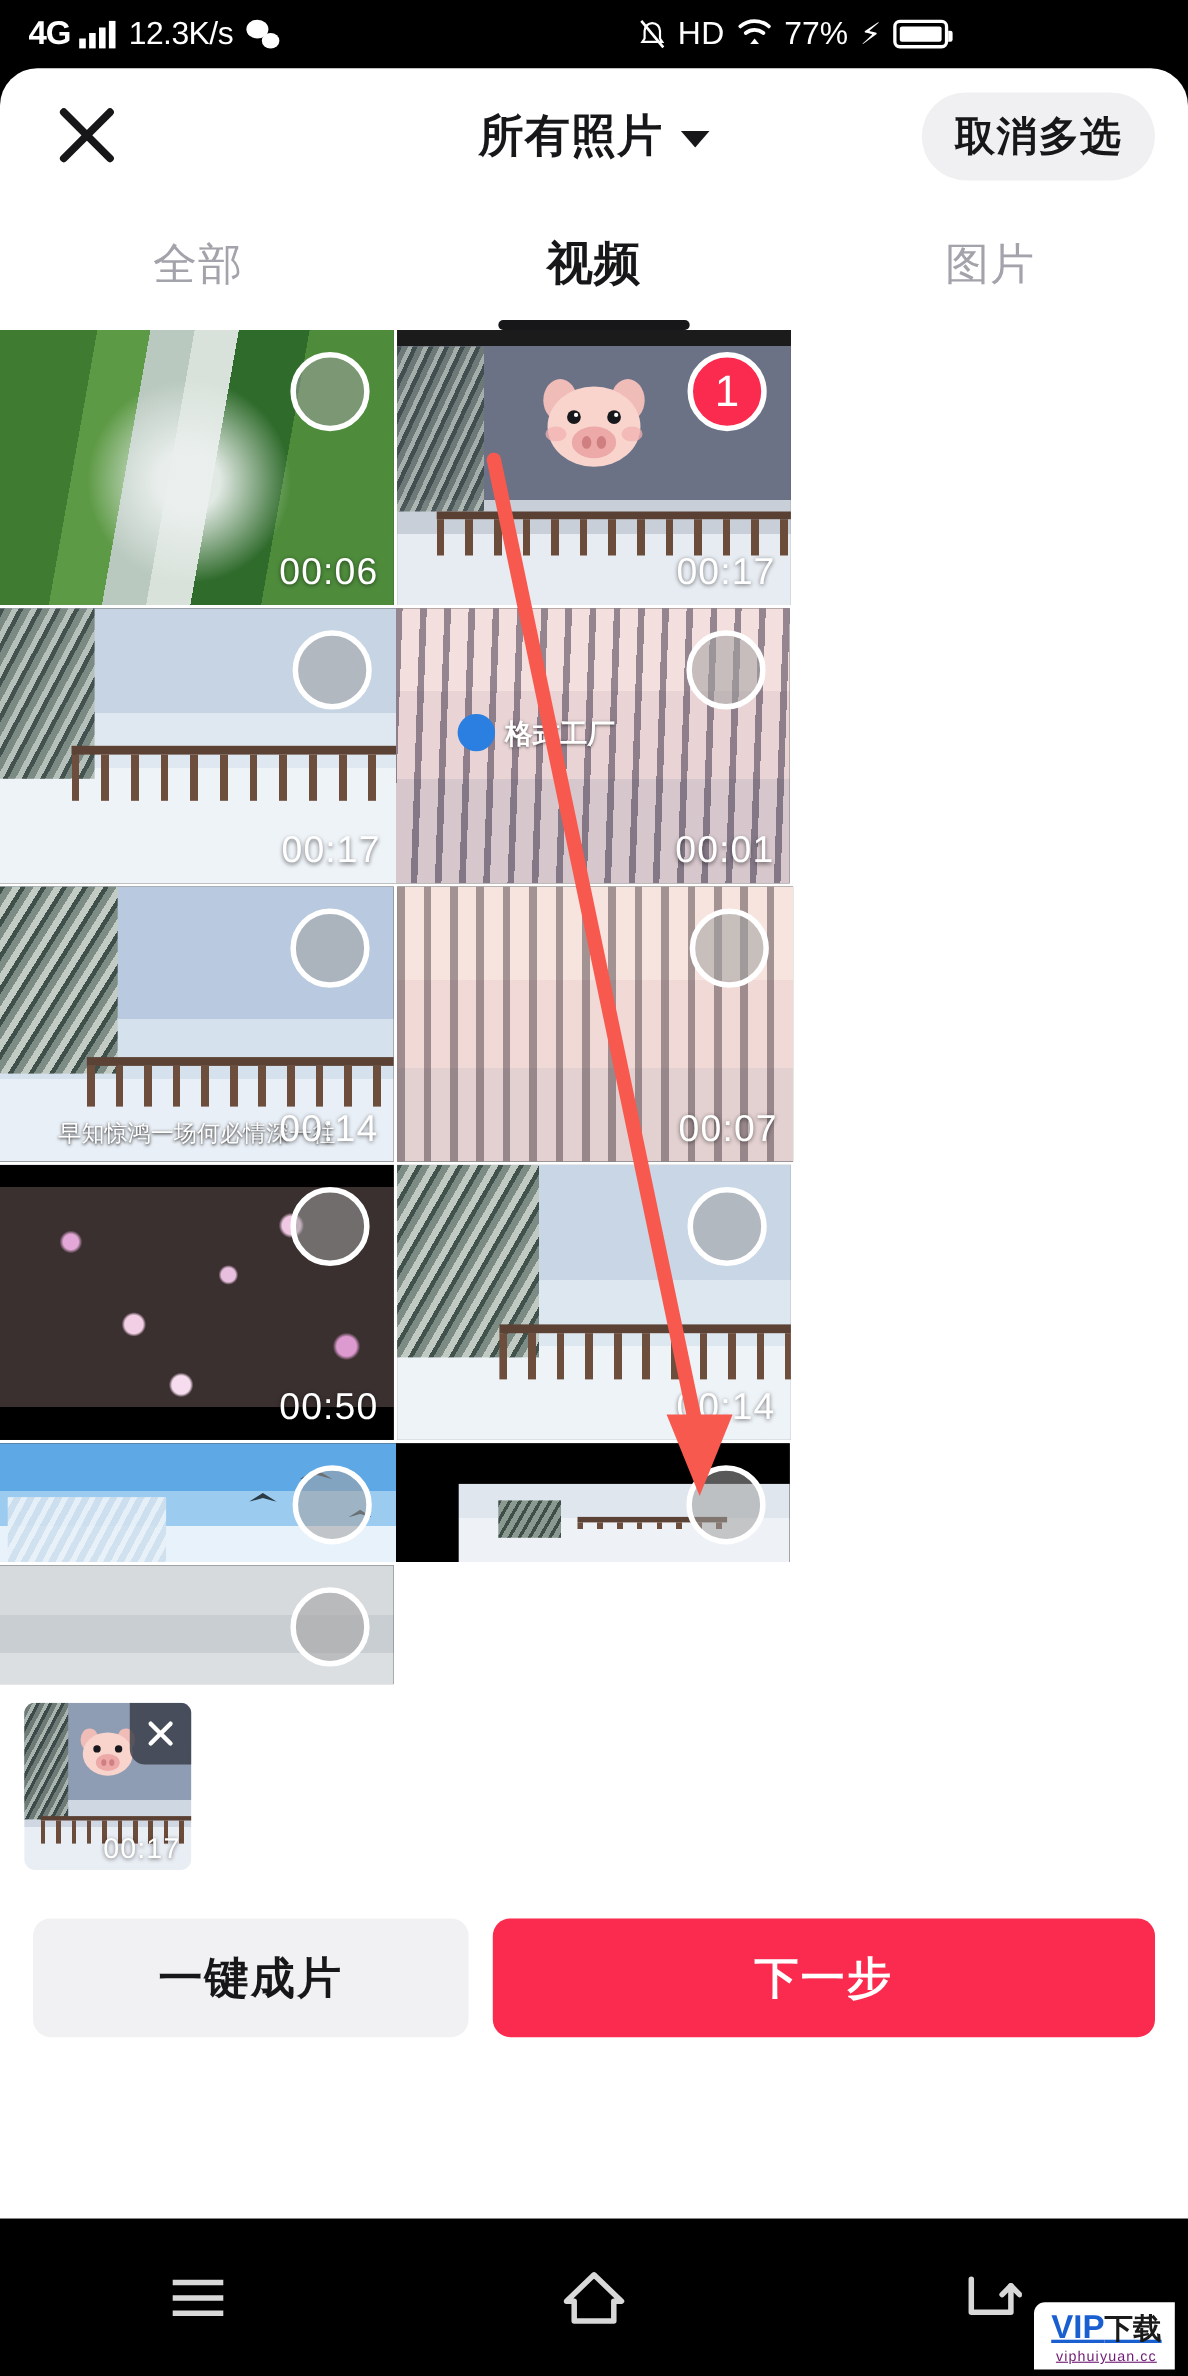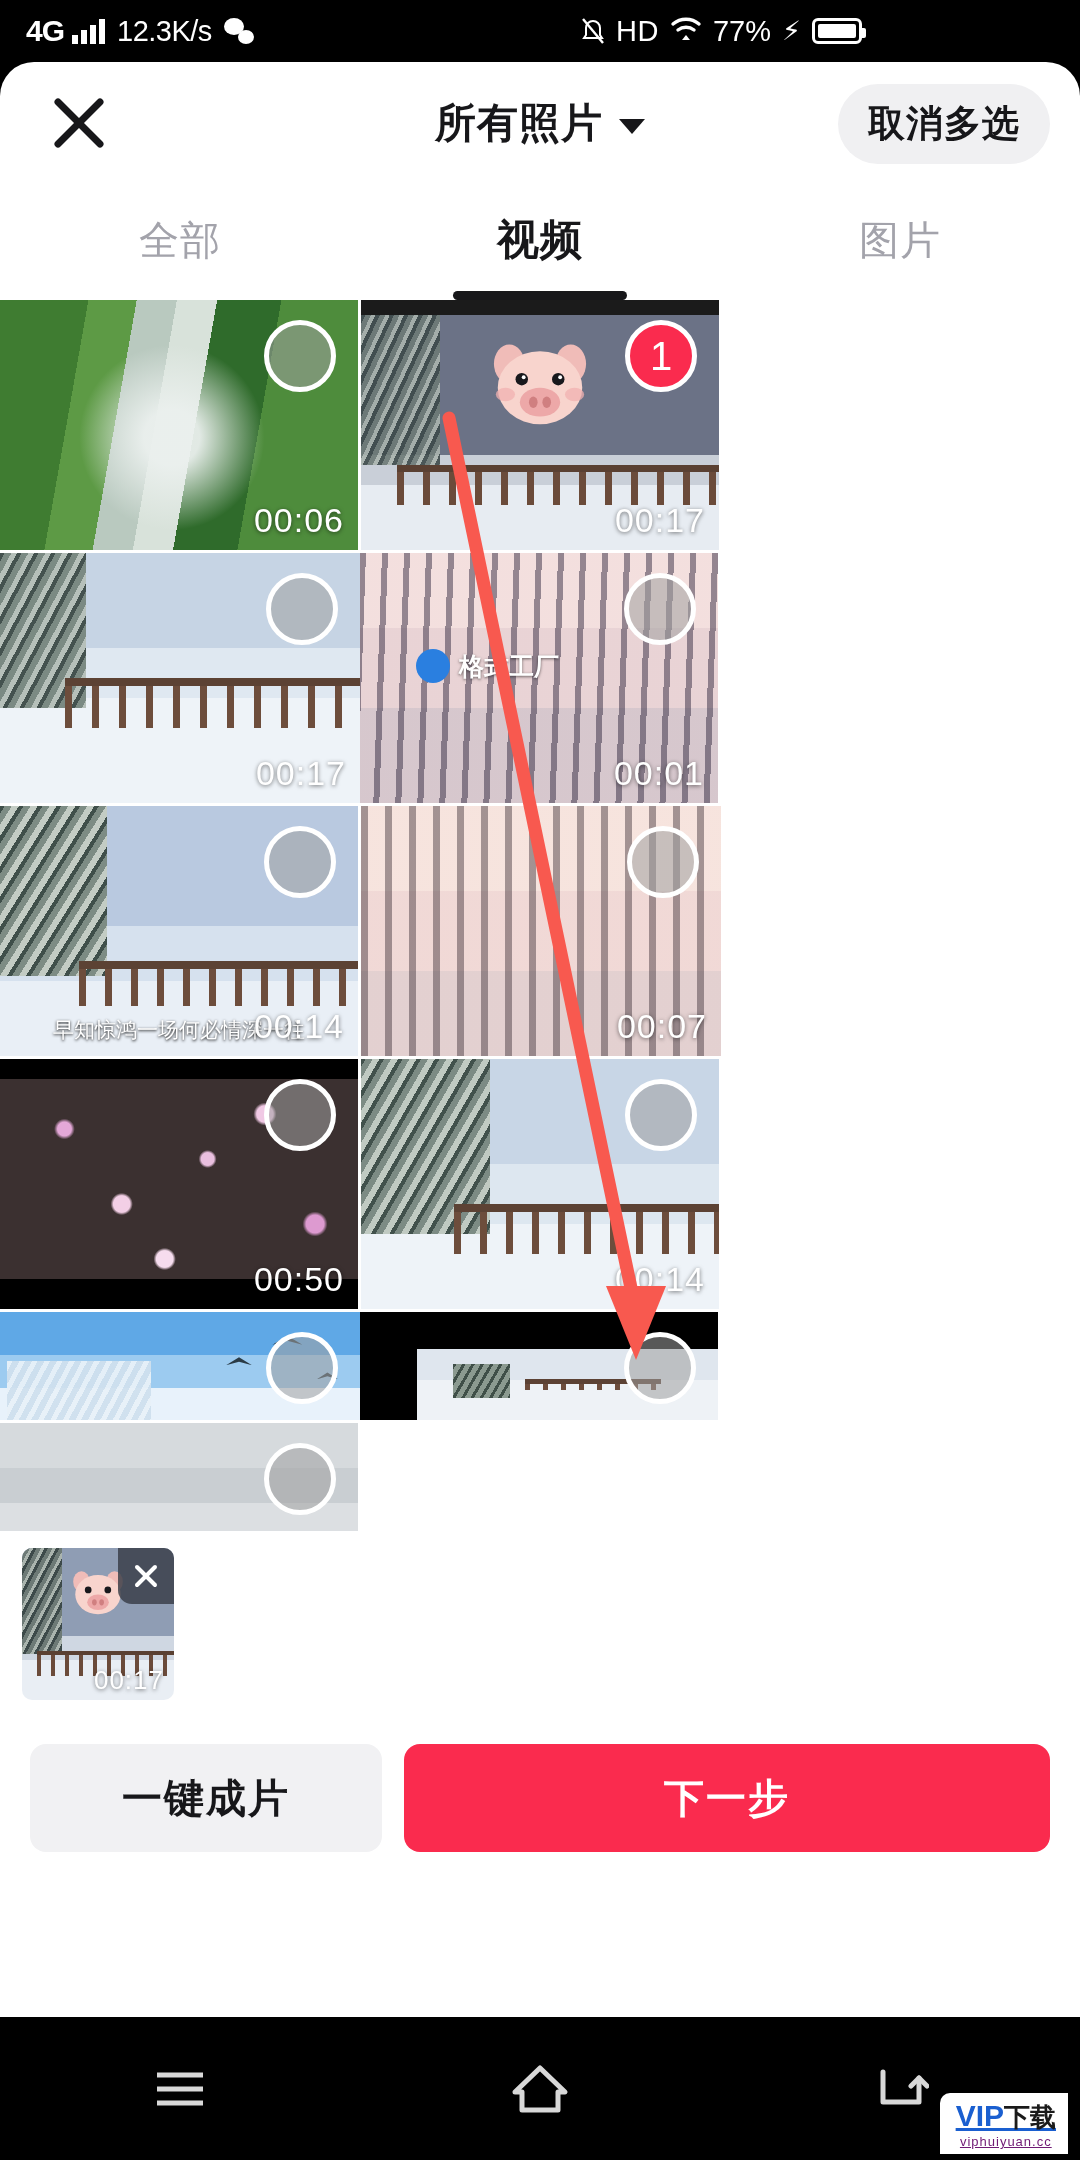--- a/index.html
+++ b/index.html
@@ -127,21 +127,21 @@
     background:rgba(55,60,70,.82); border-bottom-left-radius:14px;
     display:flex; align-items:center; justify-content:center; cursor:pointer;
   }
 
   
   .actions{ height:168px; display:flex; align-items:center; gap:22px; padding:0 30px; background:#fff;}
   .btn{
     height:108px; border-radius:16px; display:flex; align-items:center; justify-content:center;
     font-size:40px; font-weight:700; letter-spacing:2px; cursor:pointer;
   }
-  .btn-secondary{ width:352px; background:#f1f1f3; color:#17171a; }
+  .btn-secondary{ width:396px; background:#f1f1f3; color:#17171a; }
   .btn-primary{ flex:1; background:#fa2b4e; color:#fff; }
 
   
   .navbar{
     position:absolute; bottom:0; left:0; width:1080px; height:143px;
     background:#000; display:flex; align-items:center; justify-content:space-around;
   }
   .nav-ico{ width:110px; height:90px; display:flex; align-items:center; justify-content:center; cursor:pointer;}
 
   

